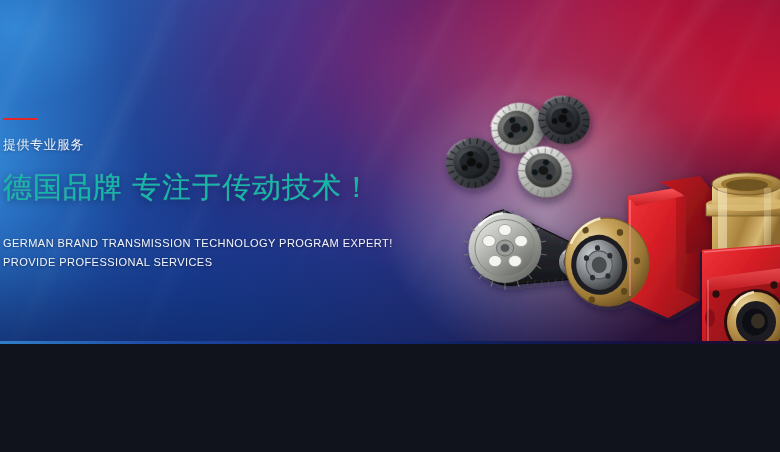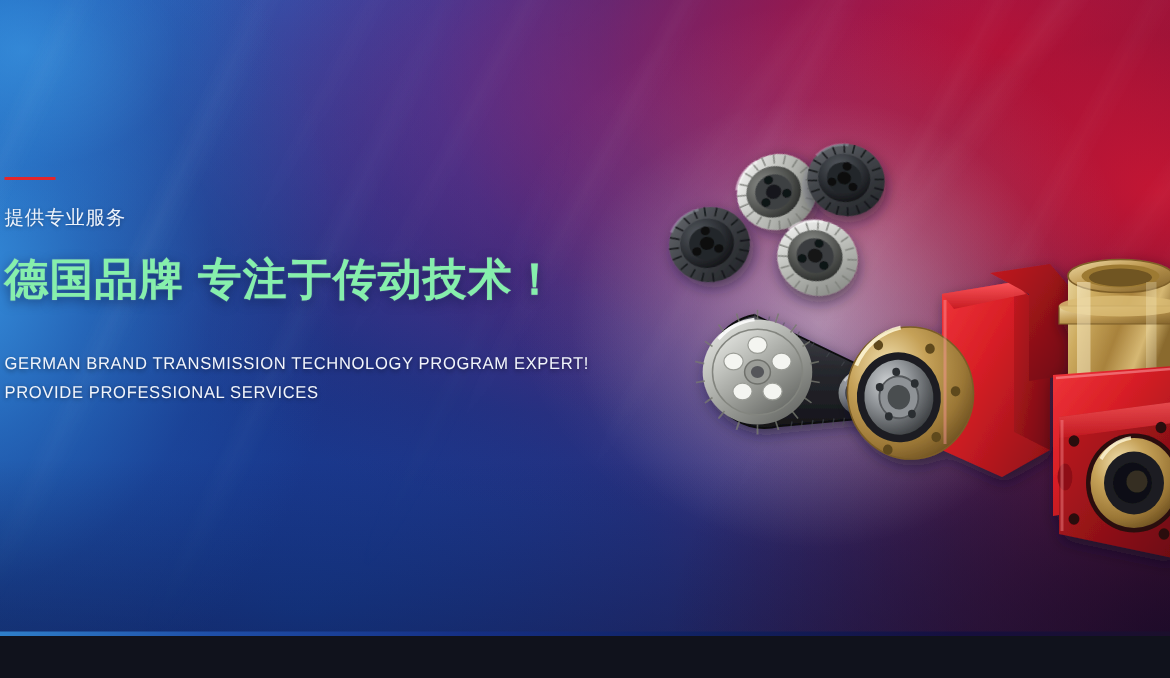--- a/index.html
+++ b/index.html
@@ -3,21 +3,21 @@
 <meta charset="utf-8">
 <style>
   html, body {
     margin: 0;
     padding: 0;
     background: #10121c;
   }
   #banner {
     position: relative;
     width: 780px;
-    height: 424px;
+    height: 344px;
     overflow: hidden;
     font-family: "Liberation Sans", "DejaVu Sans", sans-serif;
     background: #1d3f86;
     user-select: none;
   }
 
   
   .bg-layer {
     position: absolute;
     inset: 0;
@@ -165,23 +165,23 @@
   .eyebrow {
     font-size: 13px;
     line-height: 1;
     color: #eef3fb;
     letter-spacing: .5px;
     margin: 0 0 22px 0;
     text-shadow: 0 1px 3px rgba(0,0,0,.32);
   }
   .headline {
     font-size: 29px;
-    font-weight: bold;
+    font-weight: normal;
     line-height: 1;
-    color: #86efac;
+    color: #14b8a6;
     letter-spacing: 1px;
     margin: 0 0 32px 0;
     white-space: nowrap;
     text-shadow: 0 2px 7px rgba(10,20,60,.55), 0 0 1px rgba(255,255,255,.35);
   }
   .subline {
     font-size: 11.5px;
     line-height: 19px;
     color: #f2f5fb;
     letter-spacing: .45px;

